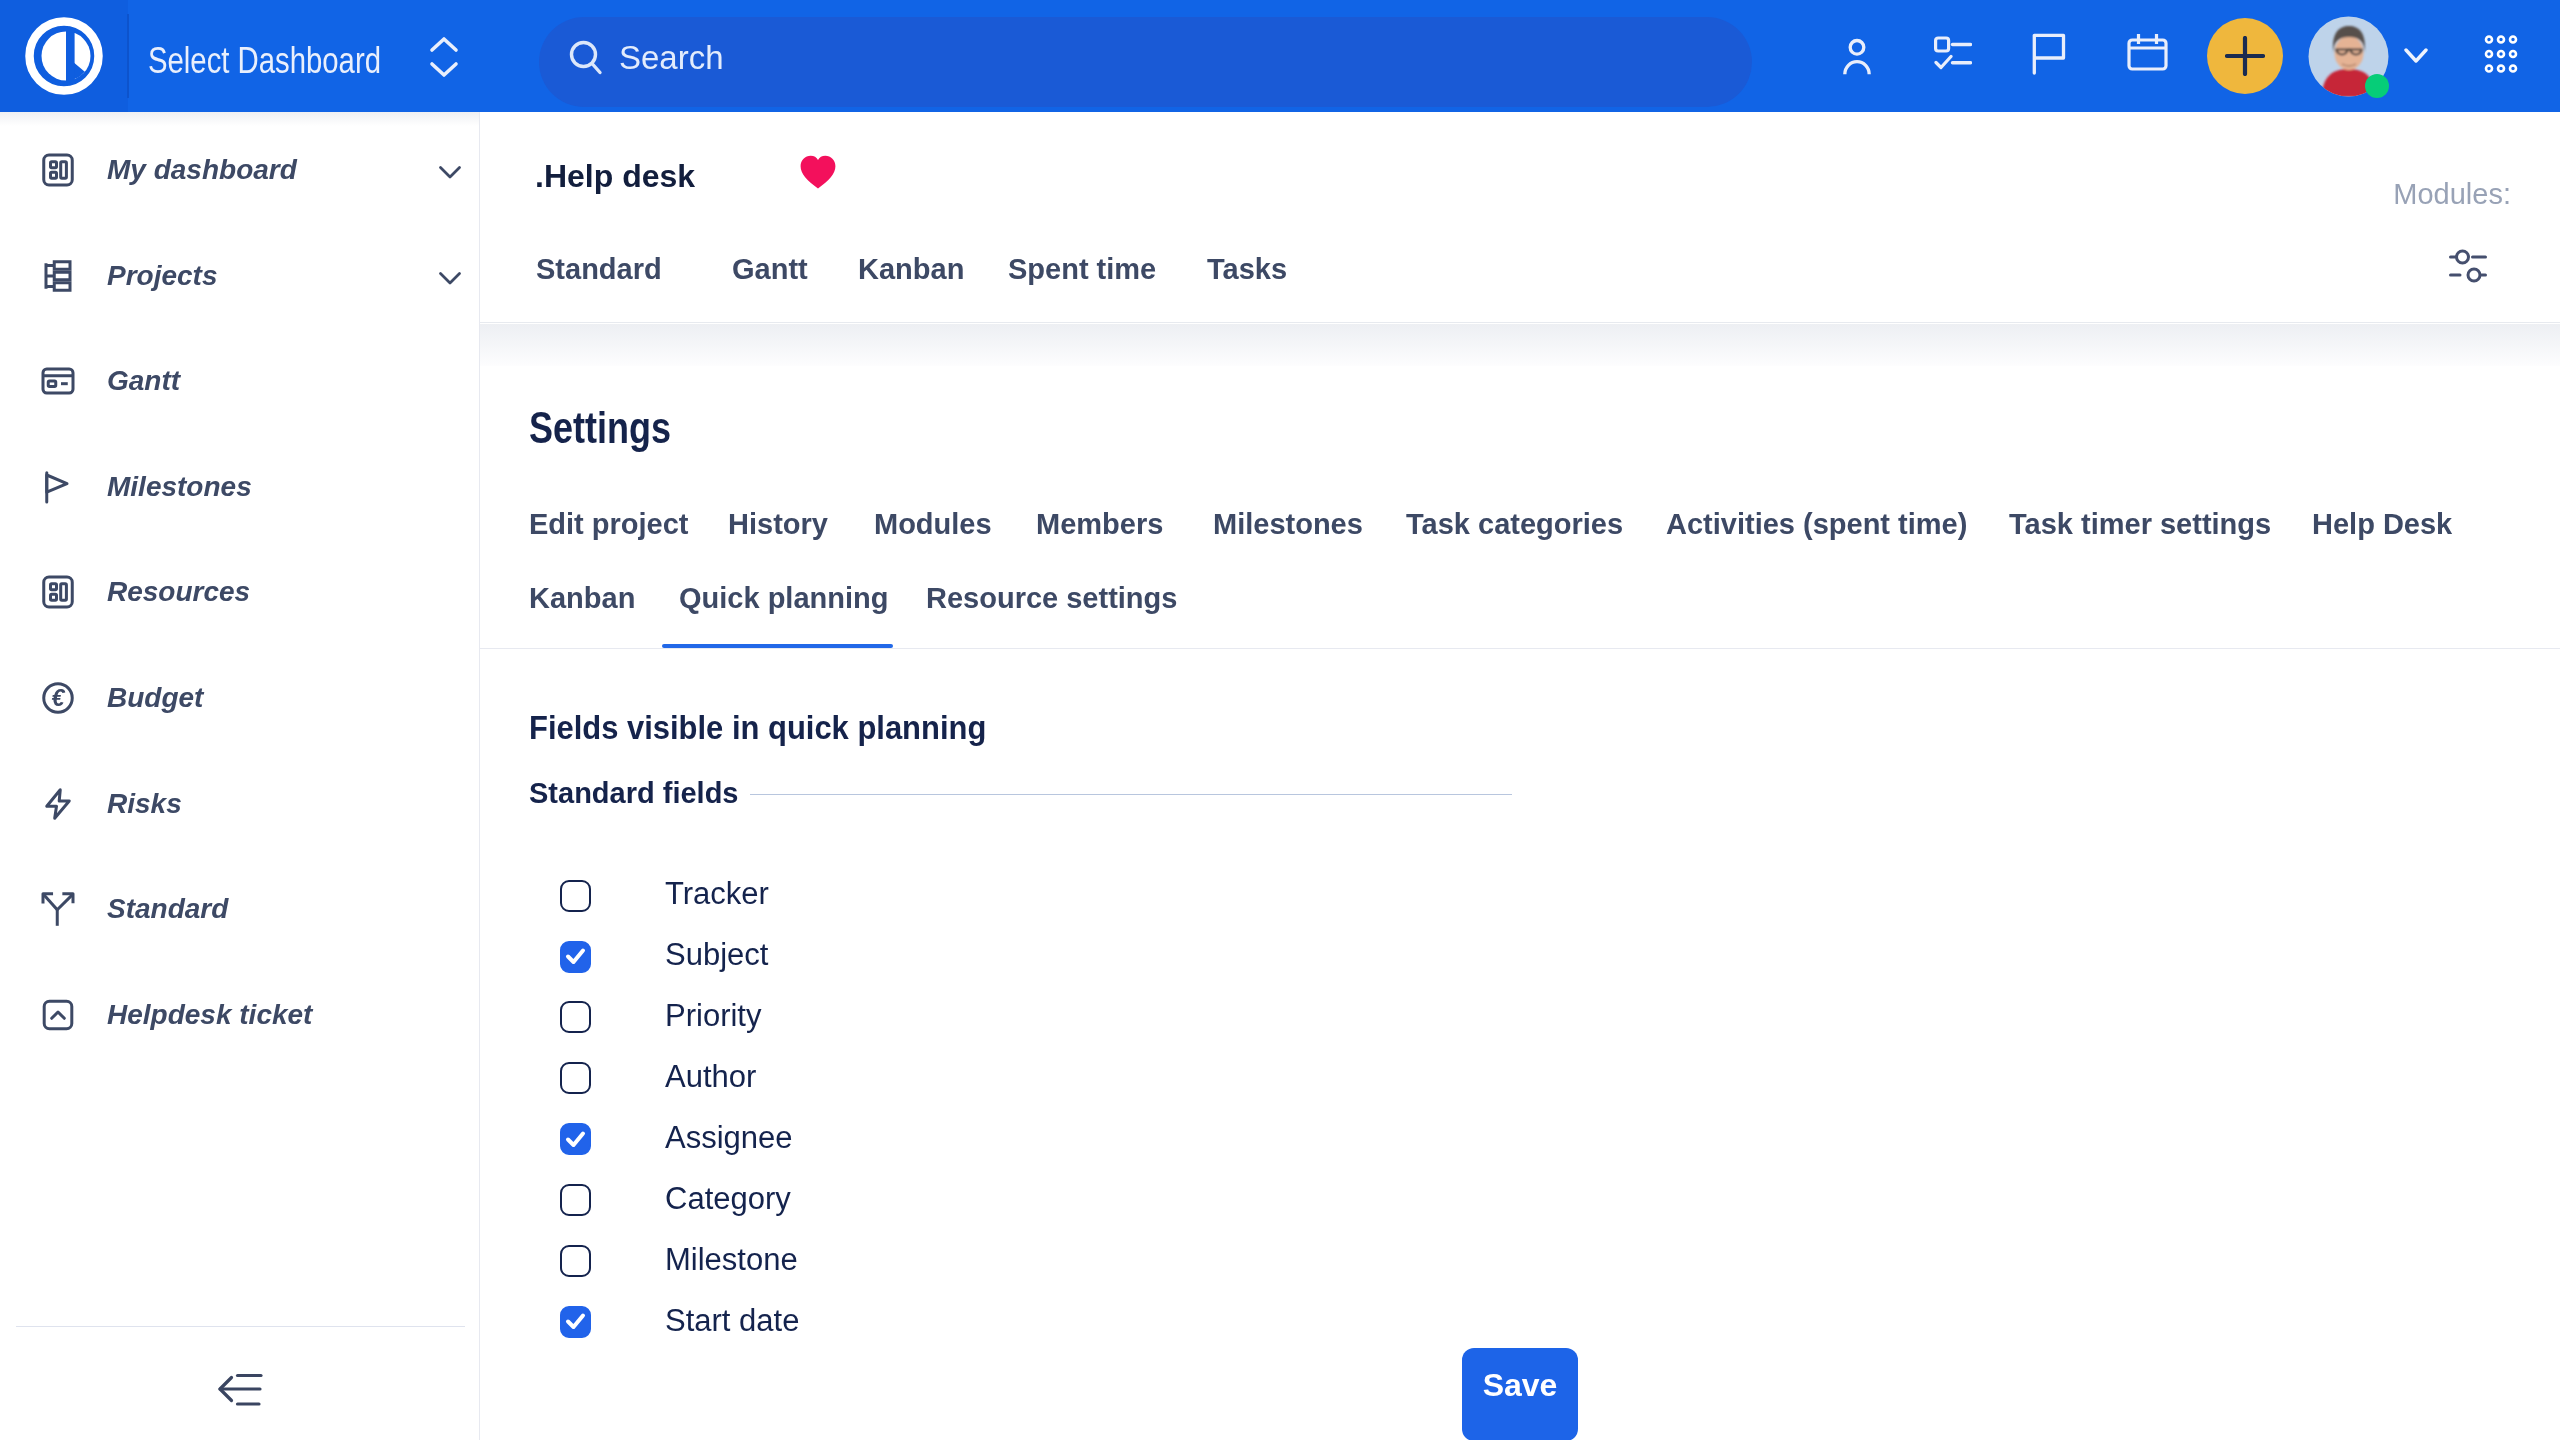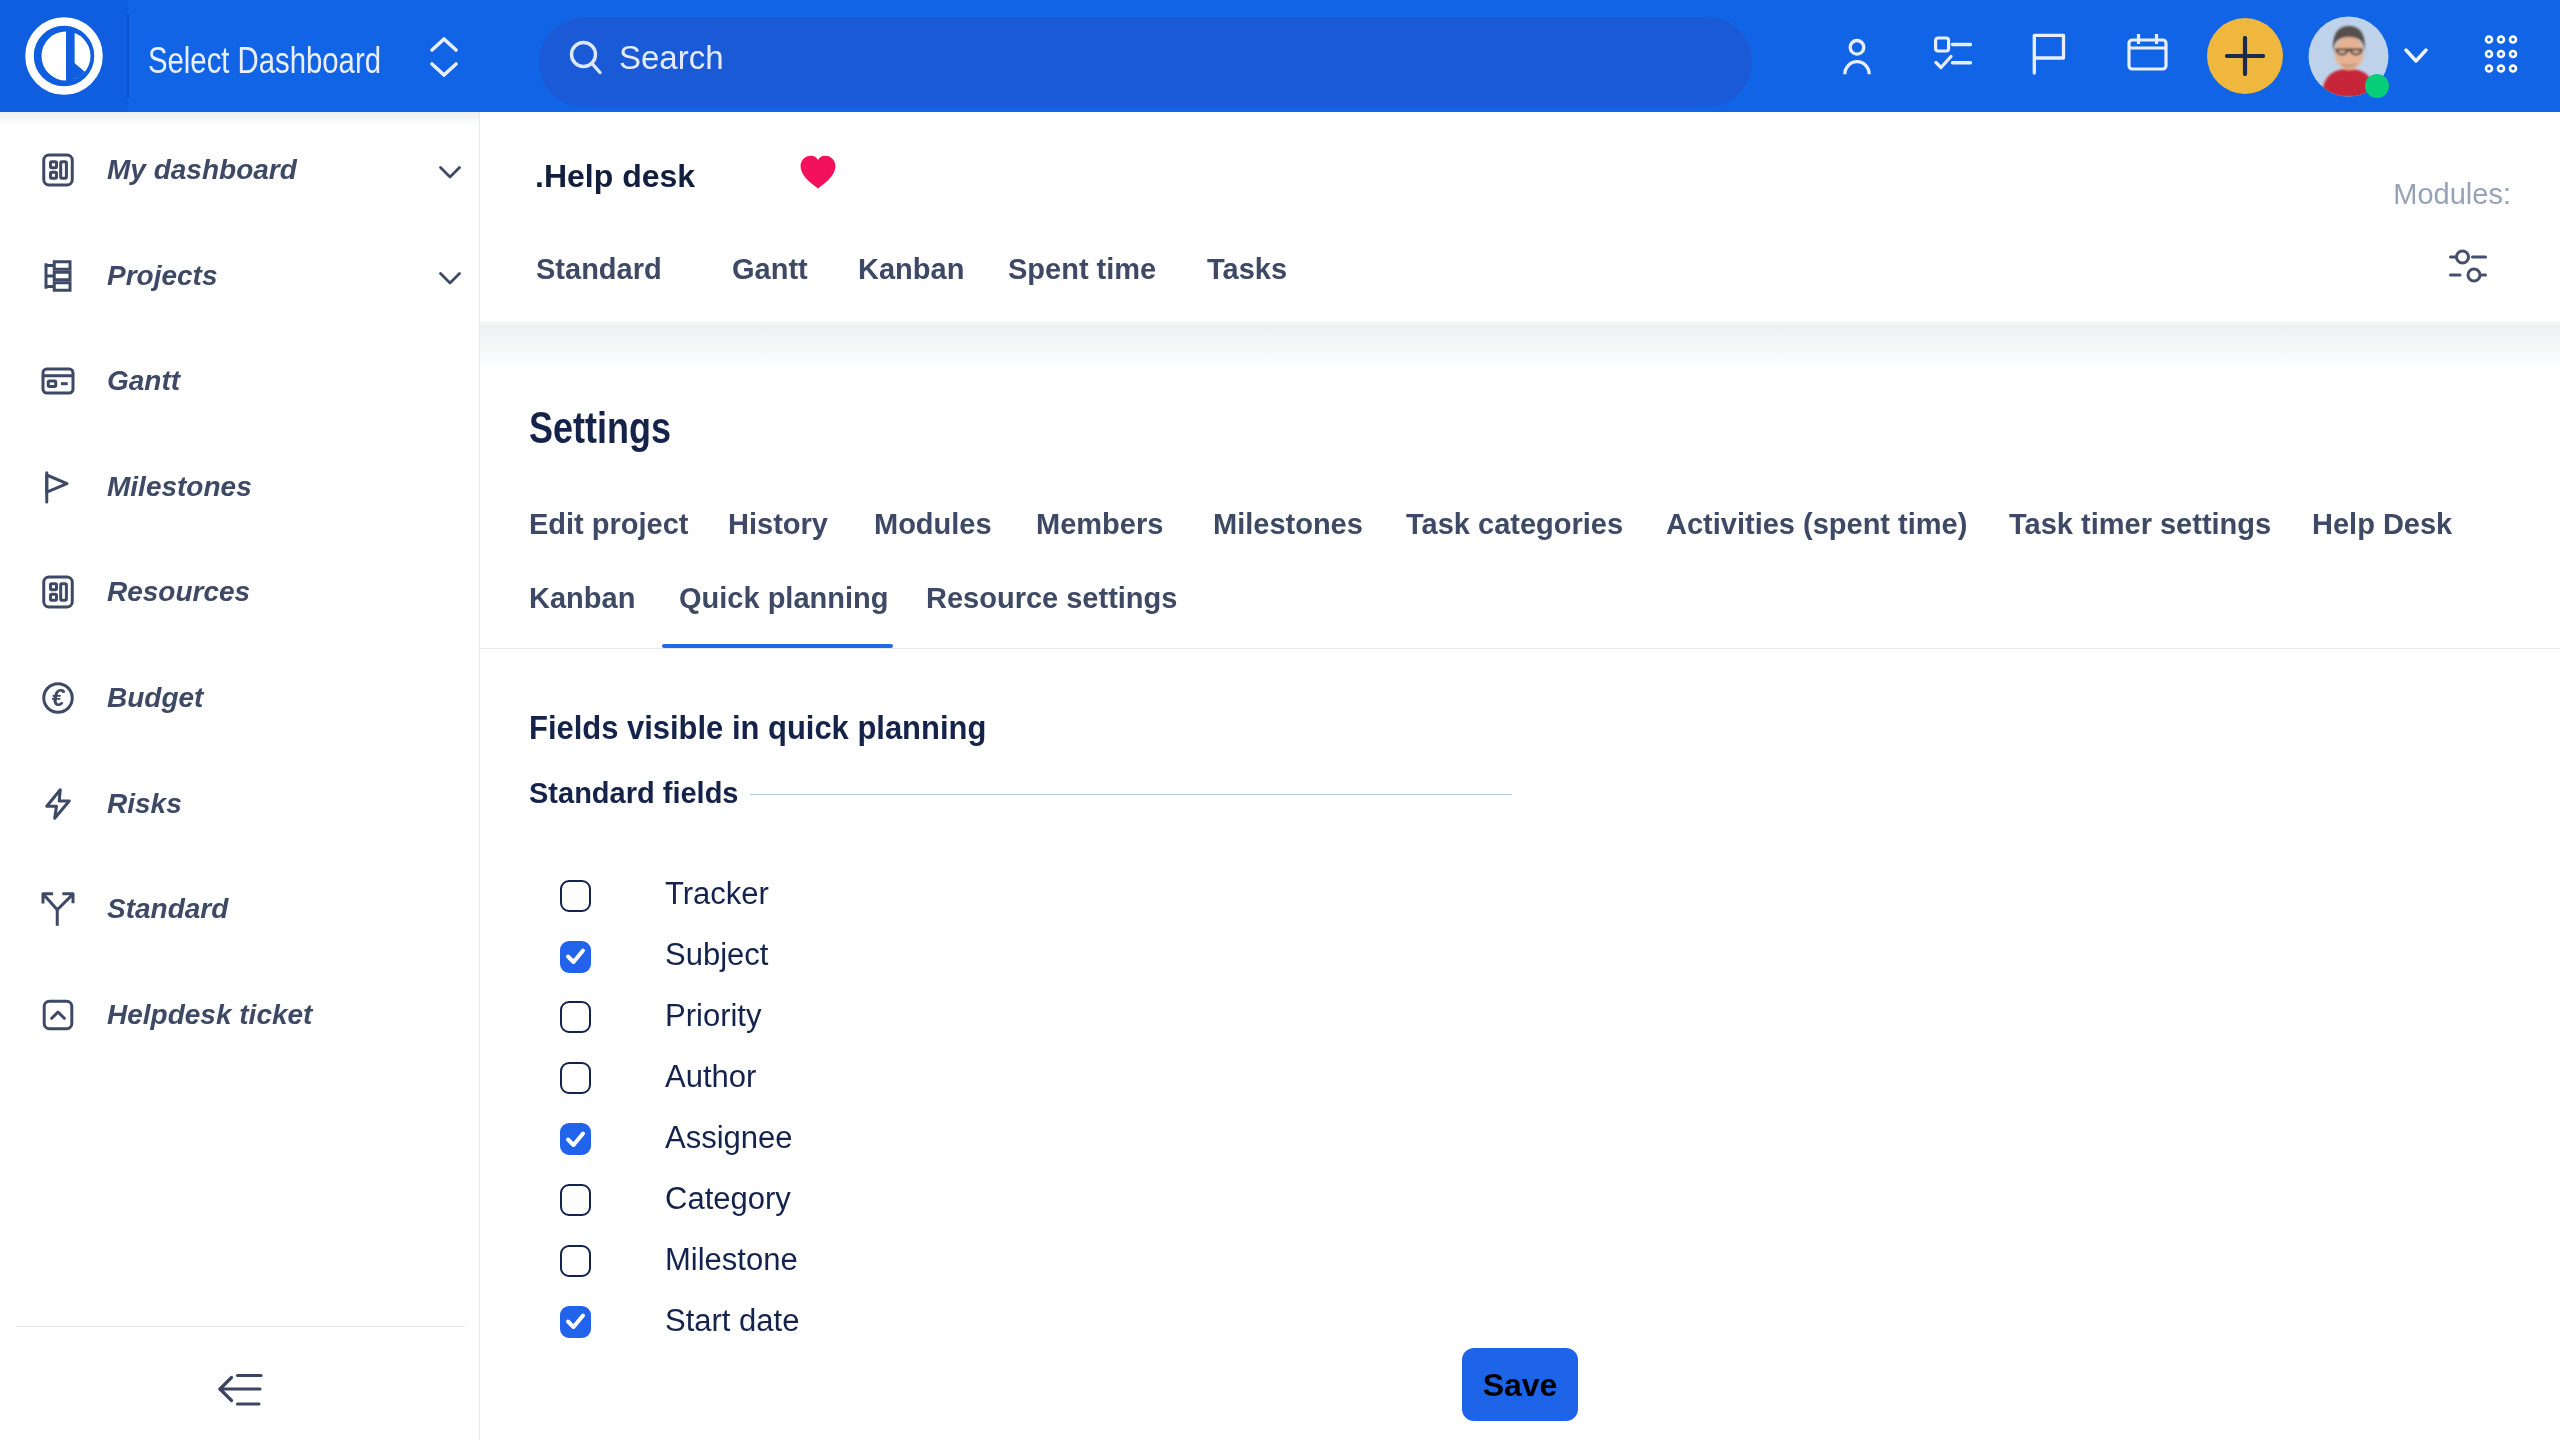--- a/index.html
+++ b/index.html
@@ -33,21 +33,21 @@
   .tr1 { top:509.5px; }
   .tr2 { top:584px; }
   #underline { position:absolute; left:662px; top:644px; width:231px; height:4px; background:#2268e8; border-radius:2px; }
   #tabline { position:absolute; left:480px; top:648px; width:2080px; height:1px; background:#e7e9f0; }
   #fieldsh { position:absolute; left:529px; top:710px; font-size:34px; font-weight:700; color:#15234b; line-height:34px; transform:scaleX(0.91); transform-origin:left top; white-space:nowrap; }
   #stdh { position:absolute; left:529px; top:779px; font-size:29px; font-weight:700; color:#15234b; line-height:29px; }
   #stdline { position:absolute; left:750px; top:794px; width:762px; height:1px; background:#b8c6de; }
   .cbox { position:absolute; left:560px; width:31px; height:32px; border:2.5px solid #14234d; border-radius:9px; background:#fff; }
   .cbox.on { background:#2163ea; border-color:#2163ea; }
   .cblab { position:absolute; left:621px; font-size:31px; color:#14234d; line-height:30px; white-space:nowrap;margin-left:44px; }
-  #savebtn { position:absolute; left:1462px; top:1348px; width:116px; height:73px; background:#1d64e8; border-radius:12px; color:#000000; font-size:32px; font-weight:600; text-align:center; line-height:75px; }
+  #savebtn { position:absolute; left:1462px; top:1348px; width:116px; height:93px; background:#1d64e8; border-radius:12px; color:#ffffff; font-size:32px; font-weight:600; text-align:center; line-height:75px; }
 </style>
 </head>
 <body>
 <div id="header"></div>
 <div id="logoblock"></div>
 <div id="sepline"></div>
 
 <svg class="abs" style="left:25px;top:17px" width="78" height="78" viewBox="0 0 78 78">
   <circle cx="39" cy="39" r="34.5" fill="none" stroke="#ffffff" stroke-width="8.5"></circle>
   <circle cx="41" cy="39" r="24.5" fill="#ffffff"></circle>

